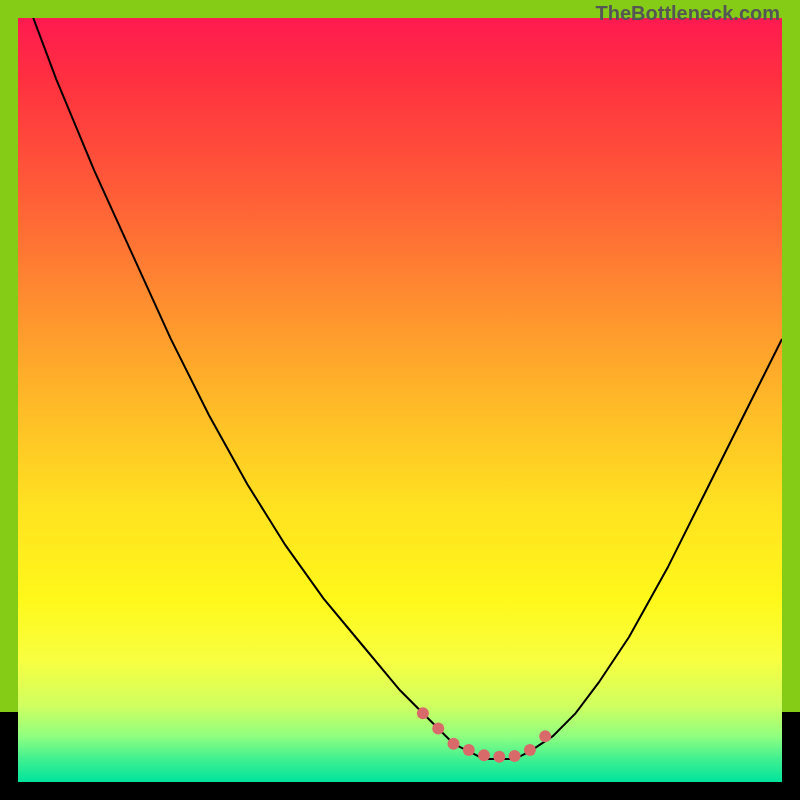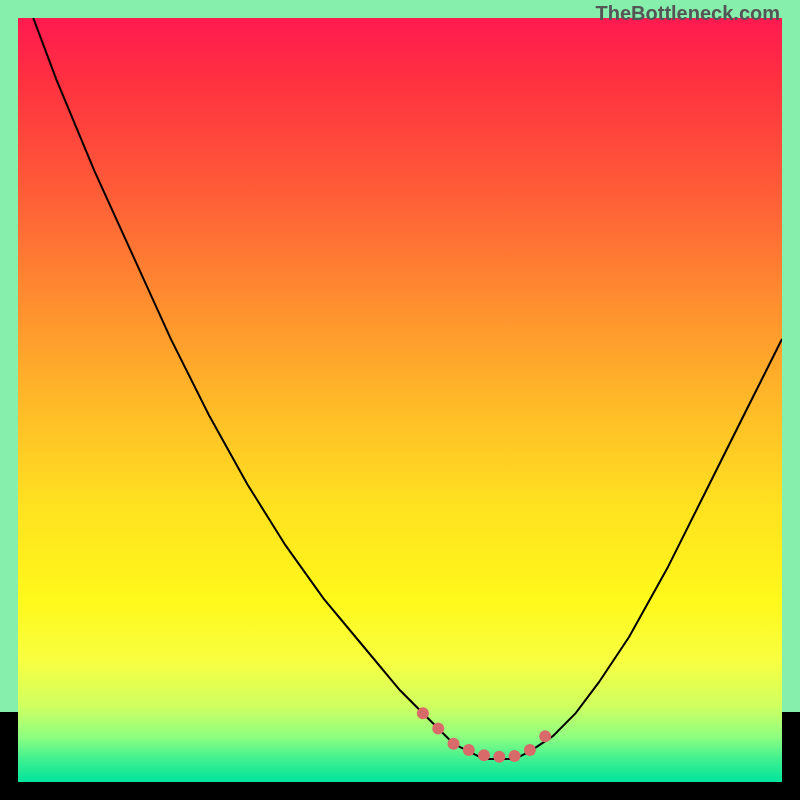--- a/index.html
+++ b/index.html
@@ -7,21 +7,21 @@
     padding: 0;
     width: 800px;
     height: 800px;
     background: #000;
     overflow: hidden;
   }
   .chart-container {
     position: relative;
     width: 800px;
     height: 712px;
-    background: #86efac;
+    background: #84cc16;
   }
   .plot-area {
     position: absolute;
     left: 18px;
     top: 18px;
     width: 764px;
     height: 764px;
     
     background: linear-gradient(
       to bottom,

